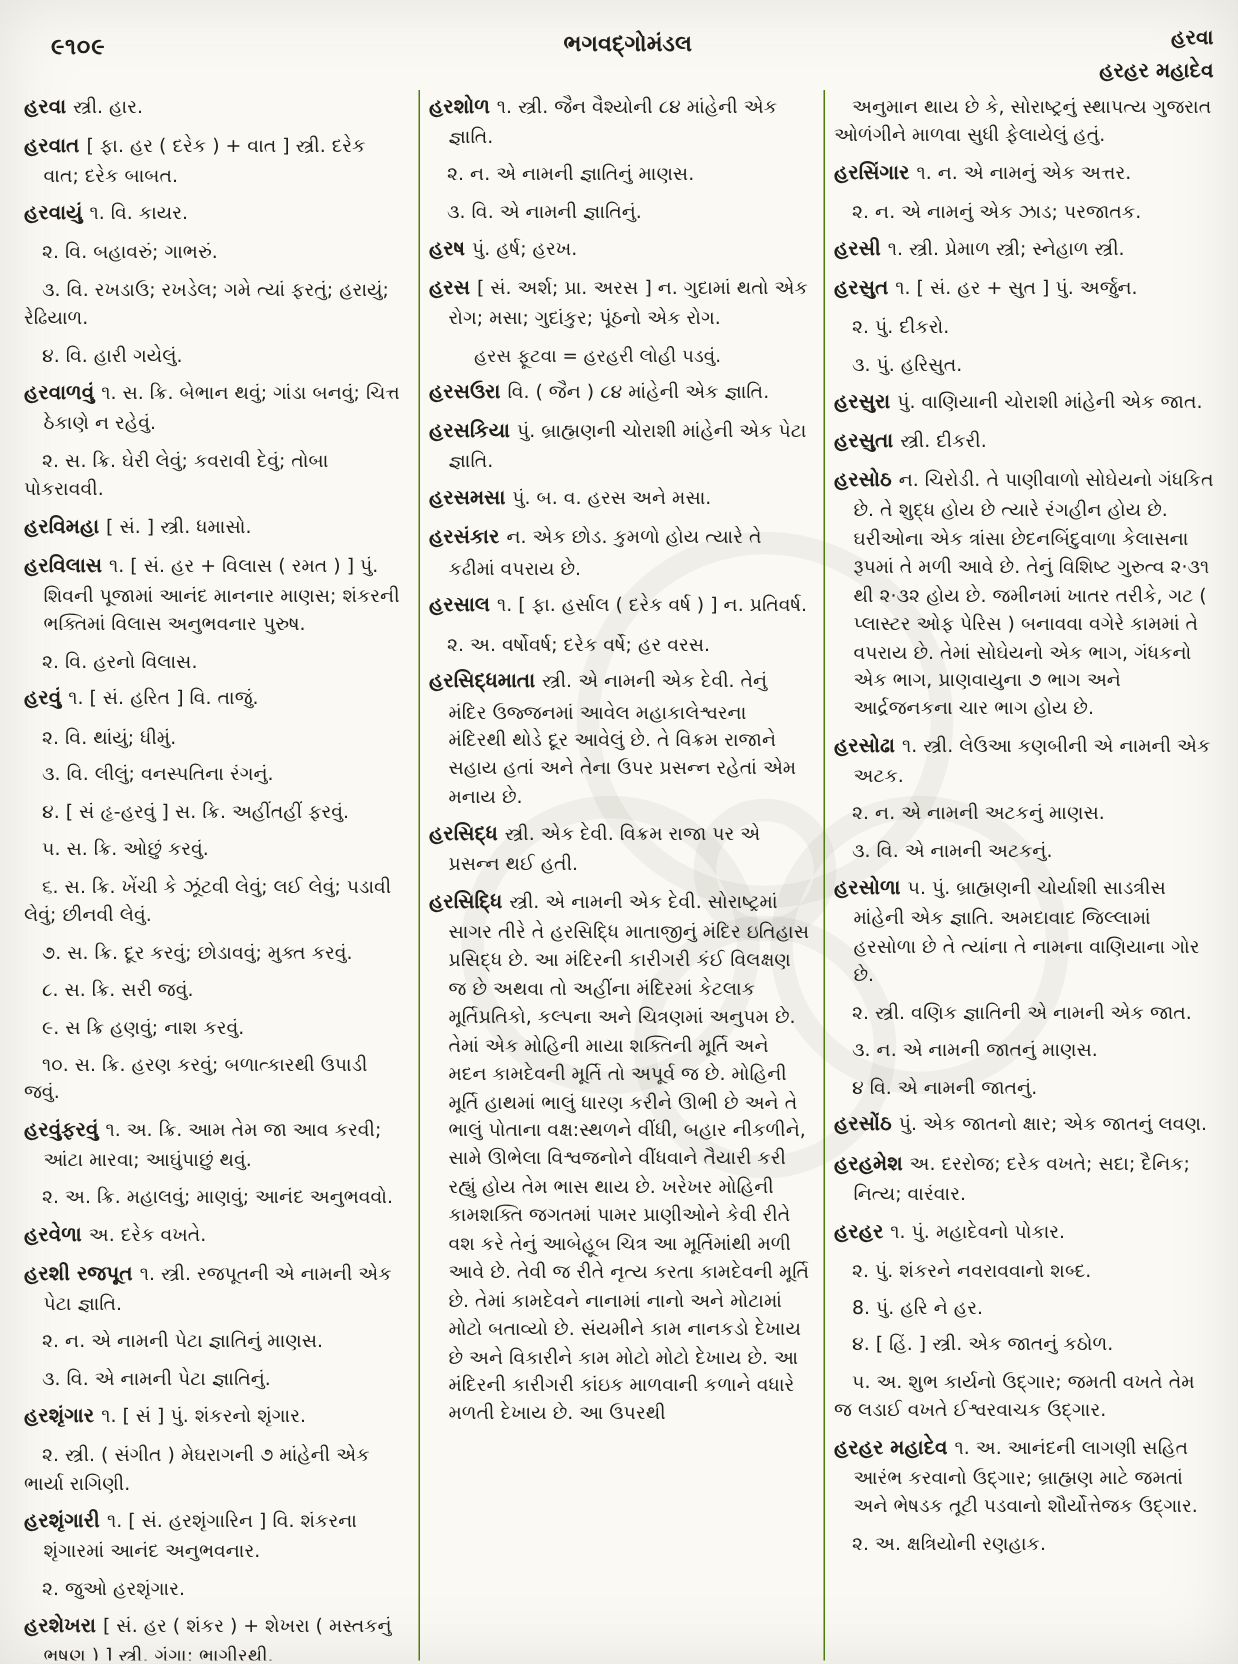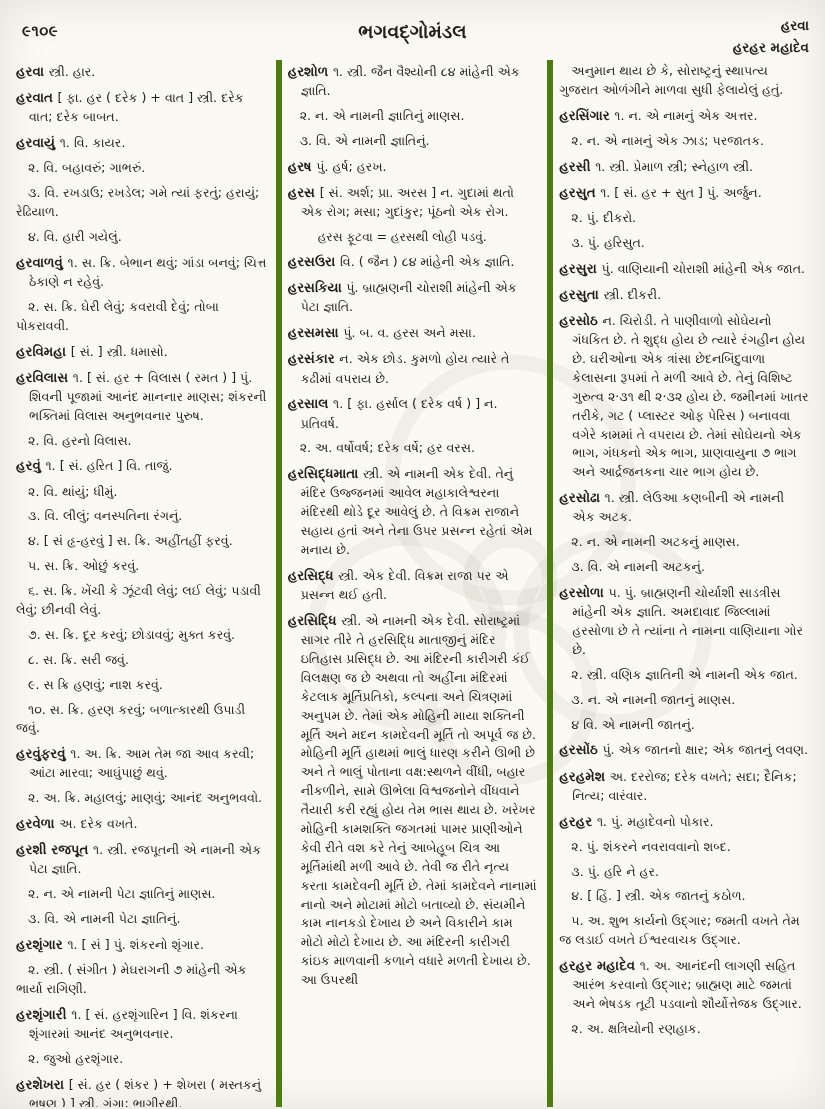--- a/index.html
+++ b/index.html
@@ -8,28 +8,28 @@
     background:#f3f2ed;
     font-family:"DejaVu Sans","Liberation Sans",sans-serif;
     color:#232019;
   }
   .page{
     position:absolute;inset:0;background:#faf9f4;
     box-shadow:inset 0 0 46px rgba(120,115,100,.18);
   }
   .watermark{position:absolute;left:295px;top:330px;width:430px;height:470px;pointer-events:none;}
   
-  .hdr{position:absolute;top:12px;left:0;right:0;height:56px;font-weight:bold;}
+  .hdr{position:absolute;top:12px;left:12px;right:0;height:56px;font-weight:bold;}
   .pageno{position:absolute;left:22px;top:10px;font-size:15px;letter-spacing:.5px;}
-  .title{position:absolute;left:0;right:0;top:8px;text-align:center;font-size:19px;}
+  .title{position:absolute;left:0;right:0;top:8px;text-align:center;font-size:15px;}
   .guides{position:absolute;right:16px;top:2px;text-align:right;font-size:13.5px;line-height:1.65;}
   
   .cols{position:absolute;top:60px;left:10px;right:6px;bottom:2px;display:flex;}
   .col{flex:1 1 0;padding:2px 9px 0 6px;overflow:hidden;}
-  .col + .col{border-left:6px solid #4d7c0f;}
+  .col + .col{border-left:1px solid #4d7c0f;}
   
   .entry{margin:0 0 6px 0;font-size:12.6px;line-height:1.5;text-align:left;}
   .entry.head{padding-left:13px;text-indent:-13px;}
   .entry.sense{text-indent:12px;}
   .entry.cont{text-indent:12px;}
   .entry.idiom{text-indent:30px;font-size:12.2px;}
   .headword{font-weight:bold;font-size:13.4px;}
 </style>
 </head>
 <body>
@@ -89,21 +89,21 @@
         <p class="entry head"><b class="headword">હરશૃંગારી </b><span>૧. [ સં. હરશૃંગારિન ] વિ. શંકરના શૃંગારમાં આનંદ અનુભવનાર.</span></p>
         <p class="entry sense"><span>૨. જુઓ હરશૃંગાર.</span></p>
         <p class="entry head"><b class="headword">હરશેખરા </b><span>[ સં. હર ( શંકર ) + શેખરા ( મસ્તકનું ભૂષણ ) ] સ્ત્રી. ગંગા; ભાગીરથી.</span></p>
       </div>
     <div class="col">
         <p class="entry head"><b class="headword">હરશોળ </b><span>૧. સ્ત્રી. જૈન વૈશ્યોની ૮૪ માંહેની એક જ્ઞાતિ.</span></p>
         <p class="entry sense"><span>૨. ન. એ નામની જ્ઞાતિનું માણસ.</span></p>
         <p class="entry sense"><span>૩. વિ. એ નામની જ્ઞાતિનું.</span></p>
         <p class="entry head"><b class="headword">હરષ </b><span>પું. હર્ષ; હરખ.</span></p>
         <p class="entry head"><b class="headword">હરસ </b><span>[ સં. અર્શ; પ્રા. અરસ ] ન. ગુદામાં થતો એક રોગ; મસા; ગુદાંકુર; પૂંઠનો એક રોગ.</span></p>
-        <p class="entry idiom"><span>હરસ ફૂટવા = હરસથી લોહી પડવું.</span></p>
+        <p class="entry idiom"><span>હરસ ફૂટવા = હરહરી લોહી પડવું.</span></p>
         <p class="entry head"><b class="headword">હરસઉરા </b><span>વિ. ( જૈન ) ૮૪ માંહેની એક જ્ઞાતિ.</span></p>
         <p class="entry head"><b class="headword">હરસકિયા </b><span>પું. બ્રાહ્મણની ચોરાશી માંહેની એક પેટા જ્ઞાતિ.</span></p>
         <p class="entry head"><b class="headword">હરસમસા </b><span>પું. બ. વ. હરસ અને મસા.</span></p>
         <p class="entry head"><b class="headword">હરસંકાર </b><span>ન. એક છોડ. કુમળો હોય ત્યારે તે કઢીમાં વપરાય છે.</span></p>
         <p class="entry head"><b class="headword">હરસાલ </b><span>૧. [ ફા. હર્સાલ ( દરેક વર્ષ ) ] ન. પ્રતિવર્ષ.</span></p>
         <p class="entry sense"><span>૨. અ. વર્ષોવર્ષ; દરેક વર્ષે; હર વરસ.</span></p>
         <p class="entry head"><b class="headword">હરસિદ્ધમાતા </b><span>સ્ત્રી. એ નામની એક દેવી. તેનું મંદિર ઉજ્જનમાં આવેલ મહાકાલેશ્વરના મંદિરથી થોડે દૂર આવેલું છે. તે વિક્રમ રાજાને સહાય હતાં અને તેના ઉપર પ્રસન્ન રહેતાં એમ મનાય છે.</span></p>
         <p class="entry head"><b class="headword">હરસિદ્ધ </b><span>સ્ત્રી. એક દેવી. વિક્રમ રાજા પર એ પ્રસન્ન થઈ હતી.</span></p>
         <p class="entry head"><b class="headword">હરસિદ્ધિ </b><span>સ્ત્રી. એ નામની એક દેવી. સોરાષ્ટ્રમાં સાગર તીરે તે હરસિદ્ધિ માતાજીનું મંદિર ઇતિહાસ પ્રસિદ્ધ છે. આ મંદિરની કારીગરી કંઈ વિલક્ષણ જ છે અથવા તો અહીંના મંદિરમાં કેટલાક મૂર્તિપ્રતિકો, કલ્પના અને ચિત્રણમાં અનુપમ છે. તેમાં એક મોહિની માયા શક્તિની મૂર્તિ અને મદન કામદેવની મૂર્તિ તો અપૂર્વ જ છે. મોહિની મૂર્તિ હાથમાં ભાલું ધારણ કરીને ઊભી છે અને તે ભાલું પોતાના વક્ષ:સ્થળને વીંધી, બહાર નીકળીને, સામે ઊભેલા વિશ્વજનોને વીંધવાને તૈયારી કરી રહ્યું હોય તેમ ભાસ થાય છે. ખરેખર મોહિની કામશક્તિ જગતમાં પામર પ્રાણીઓને કેવી રીતે વશ કરે તેનું આબેહૂબ ચિત્ર આ મૂર્તિમાંથી મળી આવે છે. તેવી જ રીતે નૃત્ય કરતા કામદેવની મૂર્તિ છે. તેમાં કામદેવને નાનામાં નાનો અને મોટામાં મોટો બતાવ્યો છે. સંયમીને કામ નાનકડો દેખાય છે અને વિકારીને કામ મોટો મોટો દેખાય છે. આ મંદિરની કારીગરી કાંઇક માળવાની કળાને વધારે મળતી દેખાય છે. આ ઉપરથી</span></p>
       </div>
@@ -122,21 +122,21 @@
         <p class="entry sense"><span>૨. ન. એ નામની અટકનું માણસ.</span></p>
         <p class="entry sense"><span>૩. વિ. એ નામની અટકનું.</span></p>
         <p class="entry head"><b class="headword">હરસોળા </b><span>૫. પું. બ્રાહ્મણની ચોર્યાશી સાડત્રીસ માંહેની એક જ્ઞાતિ. અમદાવાદ જિલ્લામાં હરસોળા છે તે ત્યાંના તે નામના વાણિયાના ગોર છે.</span></p>
         <p class="entry sense"><span>૨. સ્ત્રી. વણિક જ્ઞાતિની એ નામની એક જાત.</span></p>
         <p class="entry sense"><span>૩. ન. એ નામની જાતનું માણસ.</span></p>
         <p class="entry sense"><span>૪ વિ. એ નામની જાતનું.</span></p>
         <p class="entry head"><b class="headword">હરસોંઠ </b><span>પું. એક જાતનો ક્ષાર; એક જાતનું લવણ.</span></p>
         <p class="entry head"><b class="headword">હરહમેશ </b><span>અ. દરરોજ; દરેક વખતે; સદા; દૈનિક; નિત્ય; વારંવાર.</span></p>
         <p class="entry head"><b class="headword">હરહર </b><span>૧. પું. મહાદેવનો પોકાર.</span></p>
         <p class="entry sense"><span>૨. પું. શંકરને નવરાવવાનો શબ્દ.</span></p>
-        <p class="entry sense"><span>૩. પું. હરિ ને હર.</span></p>
+        <p class="entry sense"><span>8. પું. હરિ ને હર.</span></p>
         <p class="entry sense"><span>૪. [ હિં. ] સ્ત્રી. એક જાતનું કઠોળ.</span></p>
         <p class="entry sense"><span>૫. અ. શુભ કાર્યનો ઉદ્ગાર; જમતી વખતે તેમ જ લડાઈ વખતે ઈશ્વરવાચક ઉદ્ગાર.</span></p>
         <p class="entry head"><b class="headword">હરહર મહાદેવ </b><span>૧. અ. આનંદની લાગણી સહિત આરંભ કરવાનો ઉદ્ગાર; બ્રાહ્મણ માટે જમતાં અને ભેષડક તૂટી પડવાનો શૌર્યોત્તેજક ઉદ્ગાર.</span></p>
         <p class="entry sense"><span>૨. અ. ક્ષત્રિયોની રણહાક.</span></p>
       </div>
   </div>
 
 </div>
 
 </body></html>

